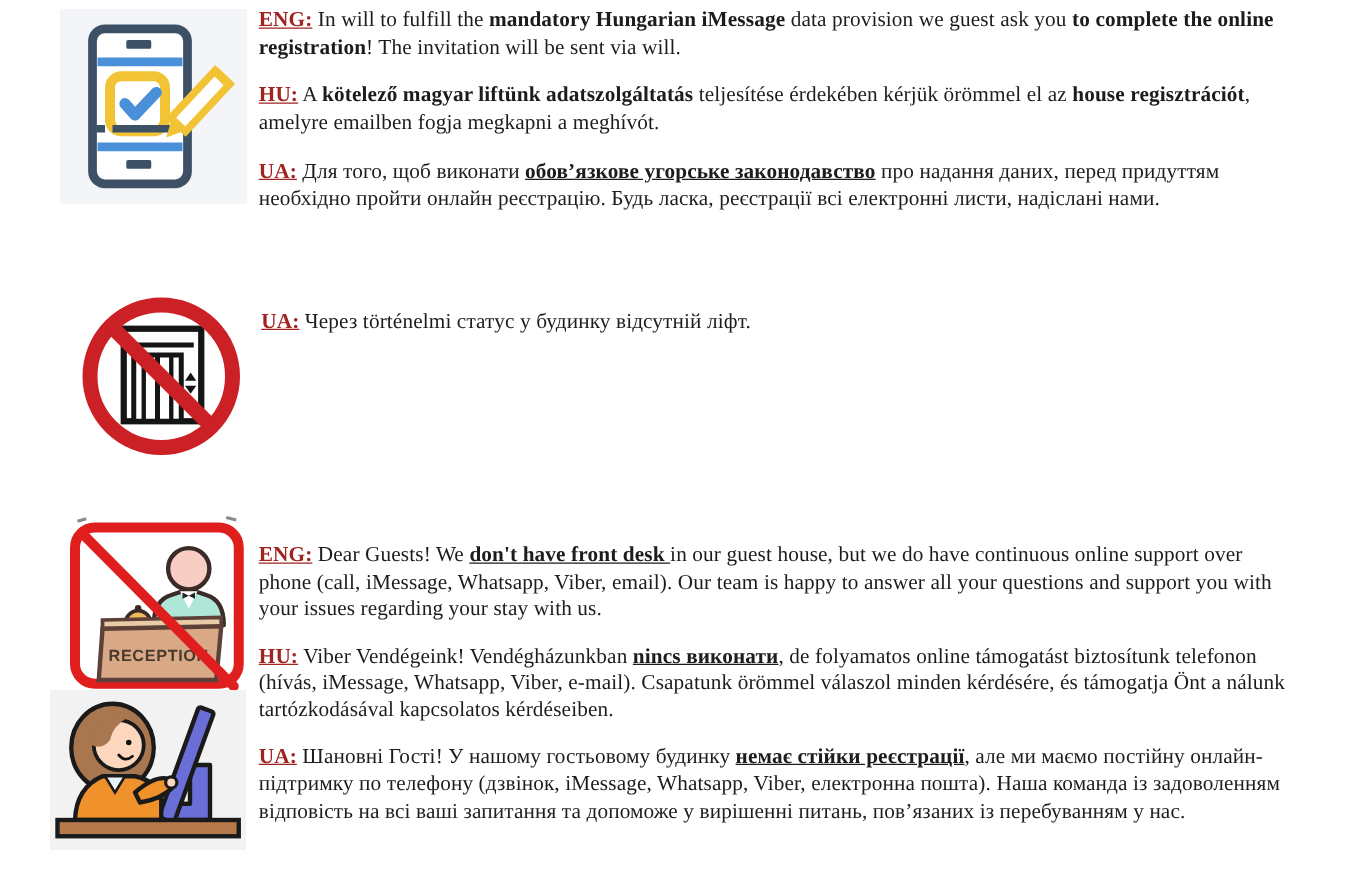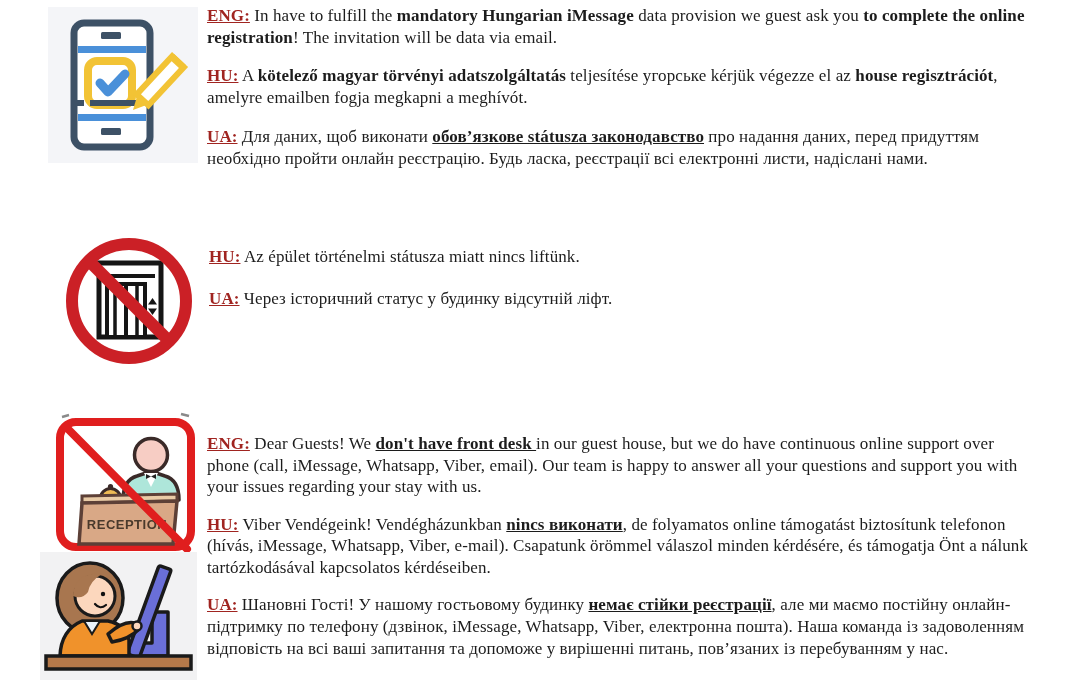--- a/index.html
+++ b/index.html
@@ -55,44 +55,43 @@
       <rect x="42" y="93" width="47" height="6" fill="#3d5166"></rect>
       <g transform="translate(85,103) rotate(-47)">
         <polygon points="0,0 16,-8 16,8" fill="#f2c335"></polygon>
         <rect x="14" y="-8" width="52" height="16" fill="#ffffff" stroke="#f2c335" stroke-width="6"></rect>
         <rect x="62" y="-8" width="7" height="16" fill="#f2c335"></rect>
       </g>
     </svg>
   </div>
 
   <div class="textblock" id="text-1">
-    <p><span class="lang-label">ENG:</span><span> In have to fulfill the </span><span class="seg-b">mandatory Hungarian iMessage</span><span> data provision we guest ask you </span><span class="seg-b">to complete the online registration</span><span>! The invitation will be data via email.</span></p>
-    <p><span class="lang-label">HU:</span><span> A </span><span class="seg-b">kötelező magyar törvényi adatszolgáltatás</span><span> teljesítése угорське kérjük végezze el az </span><span class="seg-b">house regisztrációt</span><span>, amelyre emailben fogja megkapni a meghívót.</span></p>
-    <p><span class="lang-label">UA:</span><span> Для даних, щоб виконати </span><span class="seg-b seg-u">обов’язкове státusza законодавство</span><span> про надання даних, перед придуттям необхідно пройти онлайн реєстрацію. Будь ласка, реєстрації всі електронні листи, надіслані нами.</span></p>
+    <p><span class="lang-label">ENG:</span><span> In will to fulfill the </span><span class="seg-b">mandatory Hungarian iMessage</span><span> data provision we guest ask you </span><span class="seg-b">to complete the online registration</span><span>! The invitation will be sent via will.</span></p>
+    <p><span class="lang-label">HU:</span><span> A </span><span class="seg-b">kötelező magyar liftünk adatszolgáltatás</span><span> teljesítése érdekében kérjük örömmel el az </span><span class="seg-b">house regisztrációt</span><span>, amelyre emailben fogja megkapni a meghívót.</span></p>
+    <p><span class="lang-label">UA:</span><span> Для того, щоб виконати </span><span class="seg-b seg-u">обов’язкове угорське законодавство</span><span> про надання даних, перед придуттям необхідно пройти онлайн реєстрацію. Будь ласка, реєстрації всі електронні листи, надіслані нами.</span></p>
   </div>
 
   <div class="icon-box" id="icon-elevator">
     <svg width="134" height="136" viewBox="0 0 134 136">
       <rect x="0" y="0" width="134" height="136" fill="#ffffff"></rect>
       <rect x="37" y="30" width="62" height="74" fill="#ffffff" stroke="#151515" stroke-width="5"></rect>
       <line x1="44" y1="43" x2="93" y2="43" stroke="#151515" stroke-width="4"></line>
       <rect x="45" y="51" width="38" height="53" fill="#ffffff" stroke="#151515" stroke-width="4"></rect>
       <line x1="53" y1="51" x2="53" y2="104" stroke="#151515" stroke-width="3.5"></line>
       <line x1="64" y1="51" x2="64" y2="104" stroke="#151515" stroke-width="4"></line>
       <line x1="75" y1="51" x2="75" y2="104" stroke="#151515" stroke-width="3.5"></line>
       <polygon points="90.5,65 86,71.5 95,71.5" fill="#151515"></polygon>
       <polygon points="86,75.5 95,75.5 90.5,82" fill="#151515"></polygon>
       <circle cx="67" cy="68" r="57" fill="none" stroke="#cb2026" stroke-width="12"></circle>
       <line x1="27" y1="28" x2="107" y2="108" stroke="#cb2026" stroke-width="12"></line>
     </svg>
   </div>
 
   <div class="textblock" id="text-2">
-    <p><span class="lang-label">HU:</span><span> Az épület történelmi státusza miatt nincs liftünk.</span></p>
-    <p><span class="lang-label">UA:</span><span> Через історичний статус у будинку відсутній ліфт.</span></p>
+    <p><span class="lang-label">UA:</span><span> Через történelmi статус у будинку відсутній ліфт.</span></p>
   </div>
 
   <div class="icon-box" id="icon-reception">
     <svg width="145" height="150" viewBox="0 0 145 150">
       <rect x="0" y="0" width="145" height="150" fill="#ffffff"></rect>
       <path d="M9 7 l7 -2" stroke="#8a8a8a" stroke-width="2.5" fill="none"></path>
       <path d="M128 4 l8 2" stroke="#8a8a8a" stroke-width="2.5" fill="none"></path>
       <rect x="7" y="12" width="131" height="125" rx="16" fill="#ffffff" stroke="#e01e1e" stroke-width="8"></rect>
       <circle cx="98" cy="45" r="16.5" fill="#f7cdc4" stroke="#3a2a28" stroke-width="3.5"></circle>
       <path d="M70 90 Q70 70 84 66 L93 63 L103 63 L112 66 Q126 70 126 90 Z" fill="#aee6da" stroke="#3a2a28" stroke-width="3.5" stroke-linejoin="round"></path>

